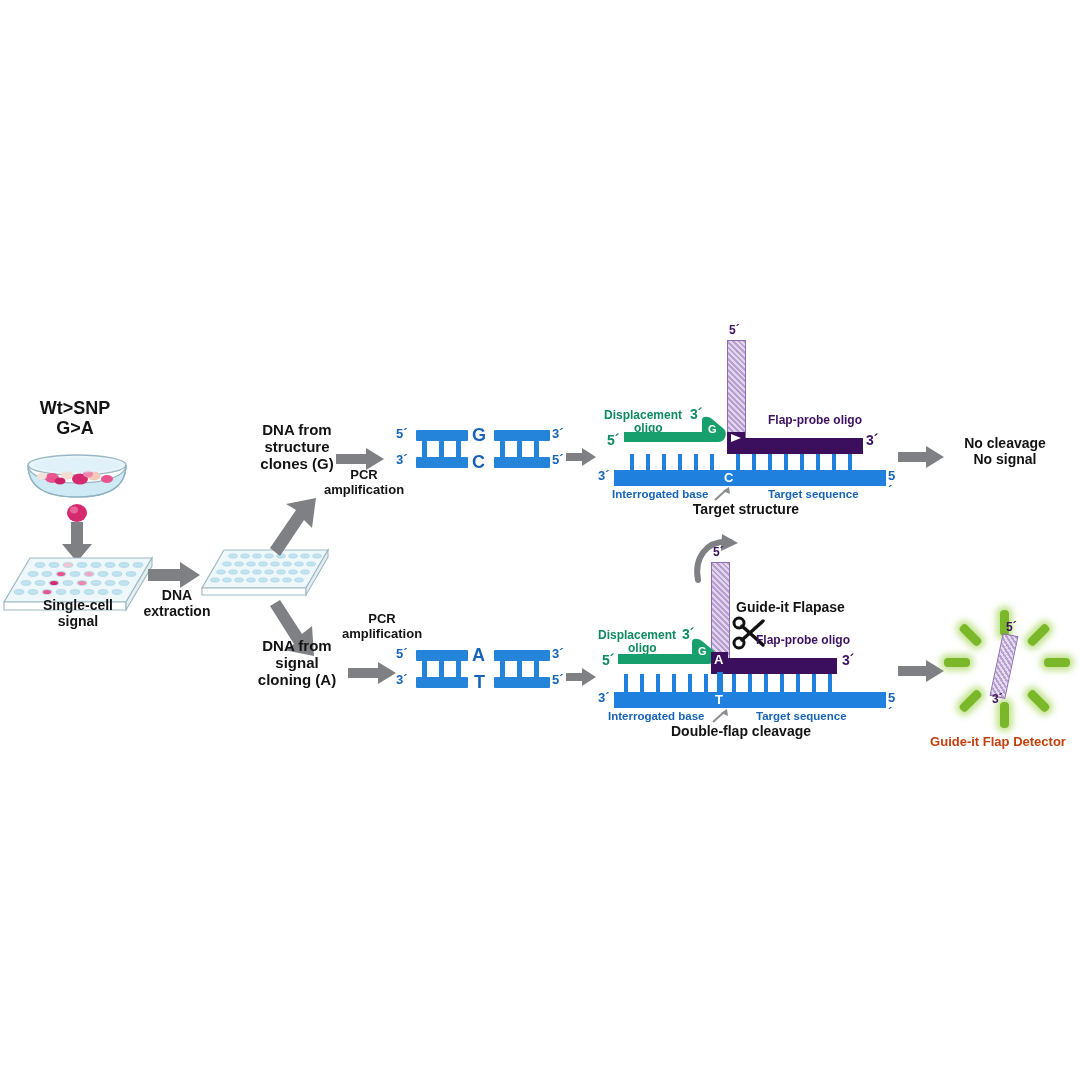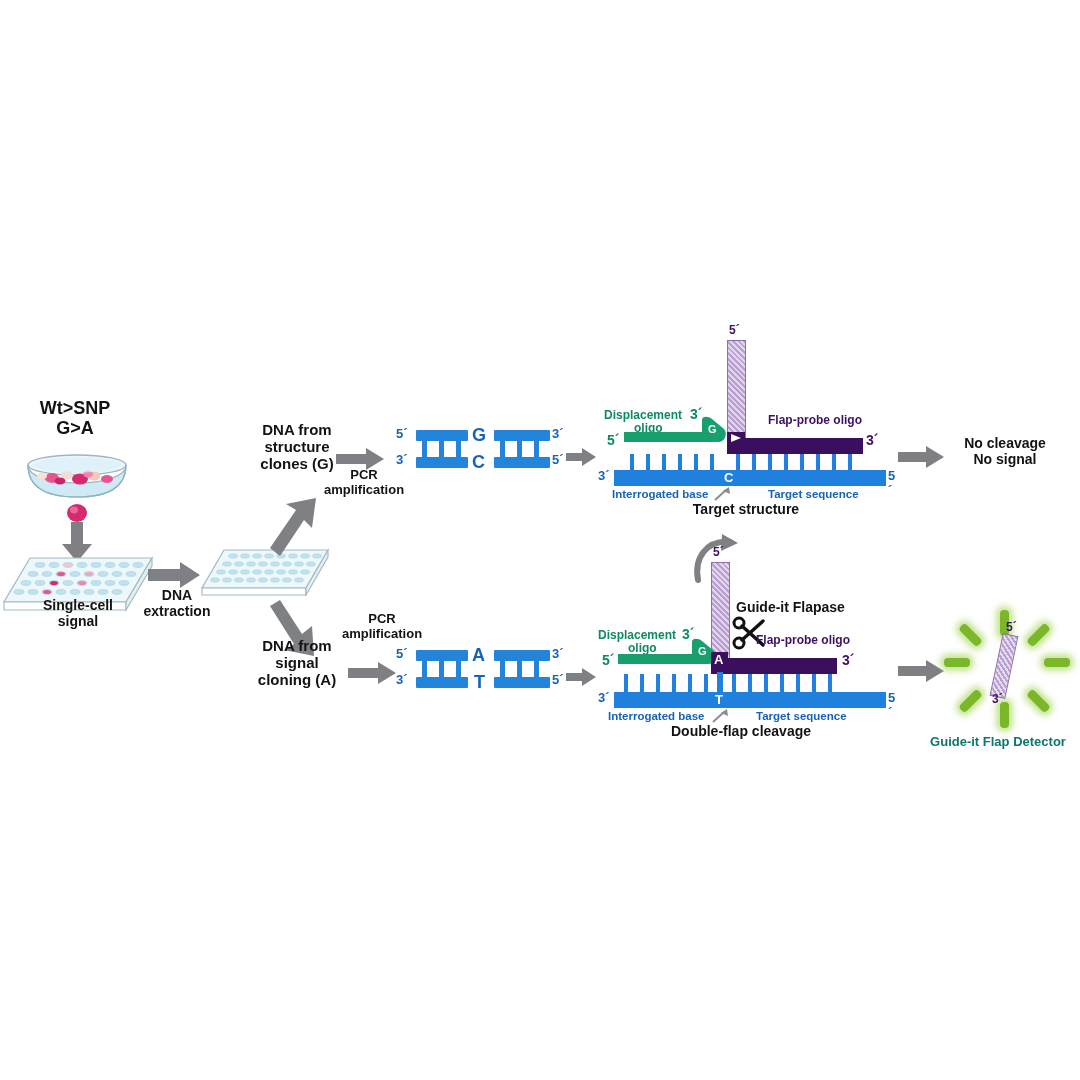--- a/index.html
+++ b/index.html
@@ -4,21 +4,21 @@
 <style>
   html,body{margin:0;padding:0;background:#ffffff;}
   body{width:1080px;height:1080px;position:relative;overflow:hidden;
        font-family:"Liberation Sans",sans-serif;color:#1a1a1a;}
   #stage{position:absolute;left:0;top:0;width:1080px;height:1080px;}
   .abs{position:absolute;}
   .lbl{font-weight:bold;text-align:center;line-height:1.12;color:#131313;}
   .blue-lbl{color:#1763b8;font-weight:bold;}
   .green-lbl{color:#0f8a5f;font-weight:bold;}
   .purple-lbl{color:#3d1060;font-weight:bold;}
-  .olive-lbl{color:#0f766e;font-weight:bold;}
+  .olive-lbl{color:#c2410c;font-weight:bold;}
   .tick{color:#1763b8;font-weight:bold;}
 
   
   .duplex{position:absolute;}
   .bar{position:absolute;background:#2484d9;border-radius:1px;}
   .rung{position:absolute;background:#2484d9;}
 
   
   .target{position:absolute;background:#1f80dd;}
   .flap{position:absolute;background:

